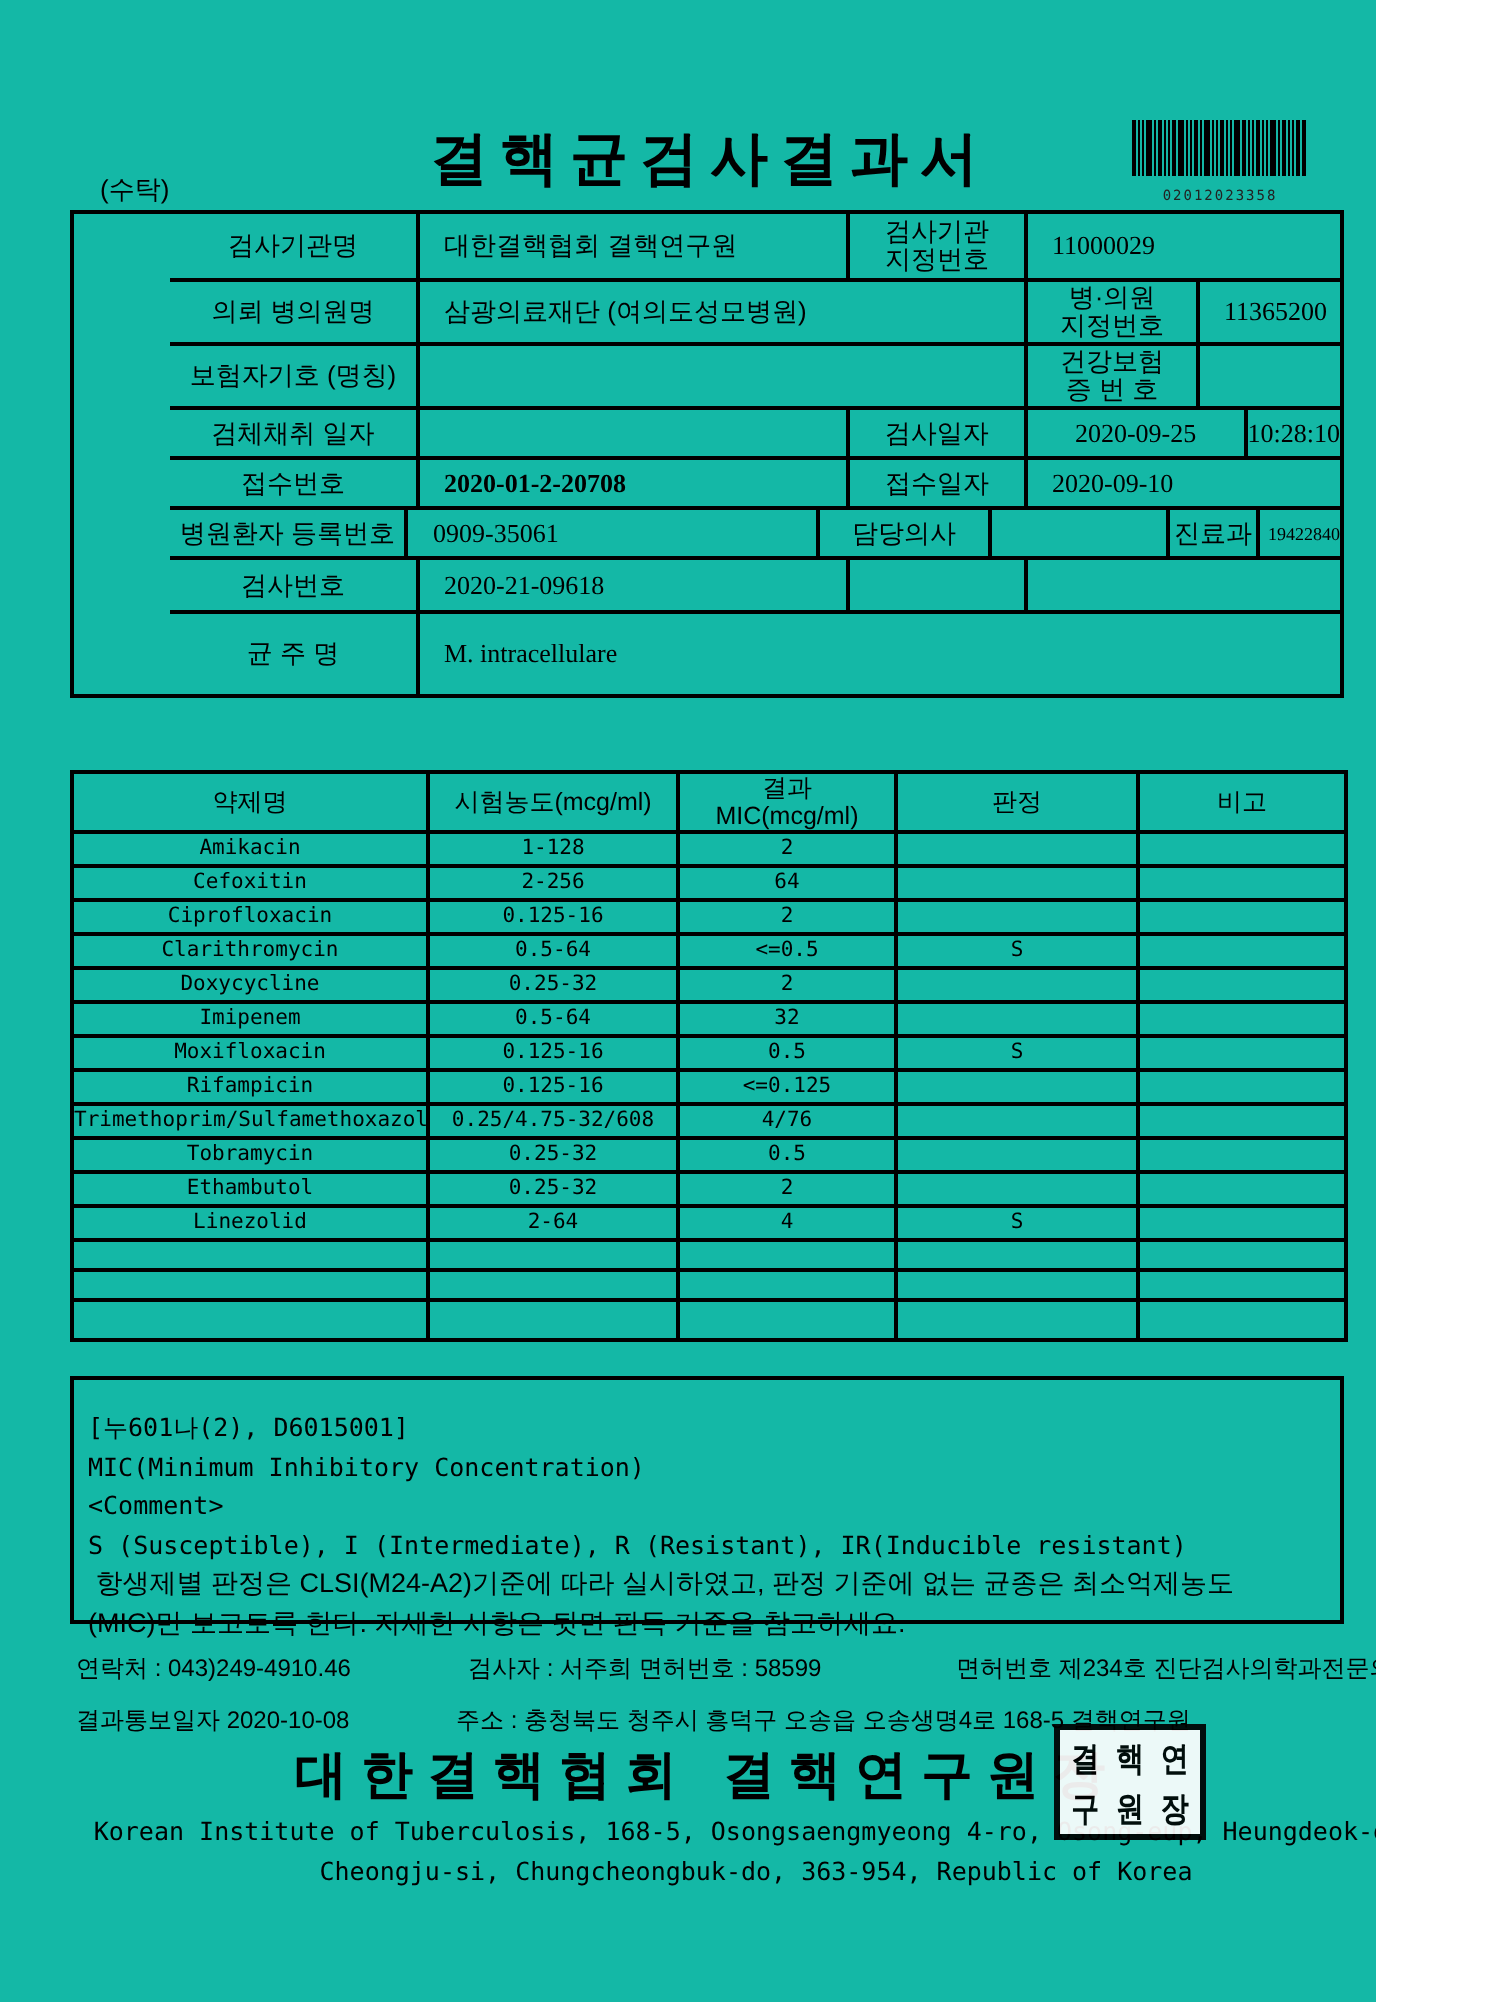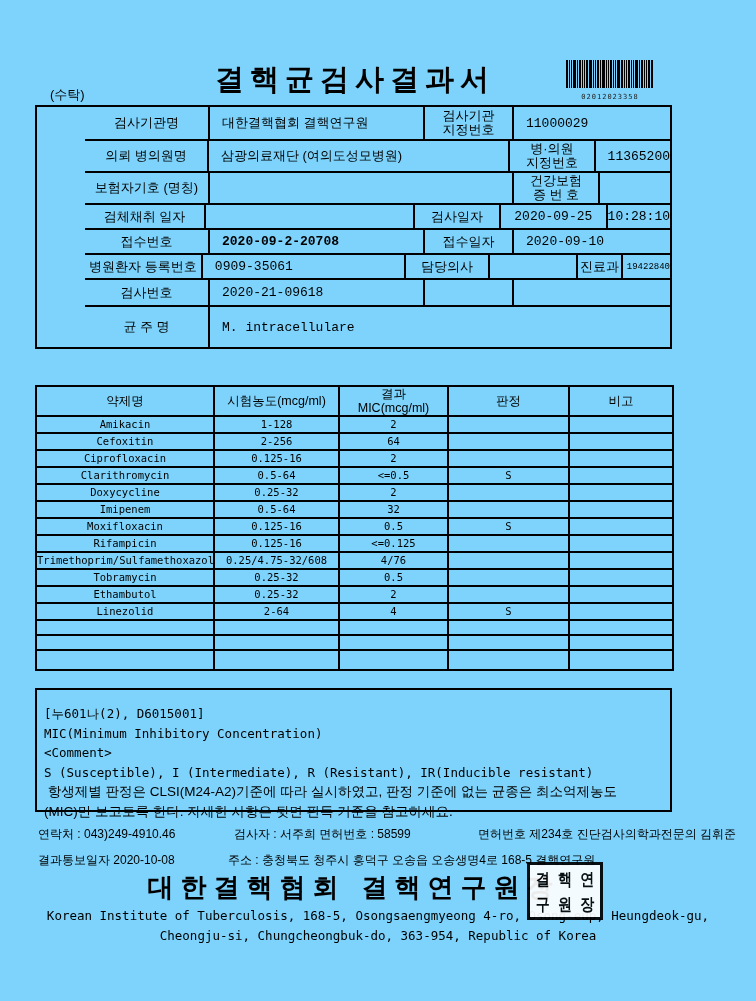--- a/index.html
+++ b/index.html
@@ -1,38 +1,38 @@
 <!DOCTYPE html>
 <html><head>
 <meta charset="utf-8">
 <style>
   * { margin:0; padding:0; box-sizing:border-box; }
   html,body { background:#fff; }
   body { font-family:"Liberation Sans", sans-serif; color:#000; }
-  .sheet { position:relative; width:756px; height:1001px; background:#7dd3fc; overflow:hidden; }
+  .sheet { position:relative; width:688px; height:1001px; background:#14b8a6; overflow:hidden; }
 
   .consign { position:absolute; left:50px; top:86px; font-size:13px; }
   .doc-title { position:absolute; left:130px; top:60px; width:450px; text-align:center;
                font-family:"DejaVu Serif", serif; font-weight:bold; font-size:29px; letter-spacing:6px; }
 
   .barcode-wrap { position:absolute; left:565px; top:60px; width:90px; text-align:center; }
   .barcode-num { font-family:"DejaVu Sans Mono", monospace; font-size:7px; letter-spacing:1px; color:#222; line-height:6px; }
 
   
   .info-table { position:absolute; left:35px; top:105px; width:637px; border:2px solid #000; }
   .irow { display:flex; border-bottom:2px solid #000; align-items:stretch;margin-left:48px; }
   .irow:last-child { border-bottom:none; }
   .ic { border-right:2px solid #000; display:flex; align-items:center; font-size:13px; }
   .ic:last-child { border-right:none; }
   .lab { justify-content:center; text-align:center; white-space:pre-line; line-height:14px; }
   .val { justify-content:flex-start; padding-left:12px; }
   .ctr { justify-content:center; }
   .grow { flex:1 1 auto; }
   .bold { font-weight:bold; }
-  .mono { font-family:Liberation Mono, monospace;text-align:center; }
+  .mono { font-family:Liberation Serif, serif;text-align:center; }
   .tiny { font-size:9px; padding-left:4px; }
 
   .h34{height:34px}.h32{height:32px}.h26{height:26px}.h25{height:25px}.h27{height:27px}.h40{height:40px}
   .w125{width:125px}.w215{width:215px}.w89{width:89px}.w304{width:304px}.w86{width:86px}
   .w110{width:110px}.w46{width:46px}.w93{width:93px}.w47{width:47px}
 
   
   .drug-table { position:absolute; left:35px; top:385px; width:637px; border-collapse:collapse; table-layout:fixed; }
   .drug-table th, .drug-table td { border:2px solid #000; text-align:center; overflow:hidden; }
   .drug-table th { font-size:12.5px; font-weight:normal; height:30px; white-space:pre-line; line-height:14px; }
@@ -131,21 +131,21 @@
     </div>
     <div class="irow h25">
       <div class="ic lab w125">검체채취 일자</div>
       <div class="ic val w215"></div>
       <div class="ic lab w89">검사일자</div>
       <div class="ic ctr w110 mono">2020-09-25</div>
       <div class="ic ctr grow mono">10:28:10</div>
     </div>
     <div class="irow h25">
       <div class="ic lab w125">접수번호</div>
-      <div class="ic val w215 bold mono">2020-09-2-20708</div>
+      <div class="ic val w215 bold mono">2020-01-2-20708</div>
       <div class="ic lab w89">접수일자</div>
       <div class="ic val grow mono">2020-09-10</div>
     </div>
     <div class="irow h25">
       <div class="ic lab w125">병원환자 등록번호</div>
       <div class="ic val w215 mono">0909-35061</div>
       <div class="ic lab w89">담당의사</div>
       <div class="ic val w93"></div>
       <div class="ic lab w47">진료과</div>
       <div class="ic grow tiny mono">19422840</div>

